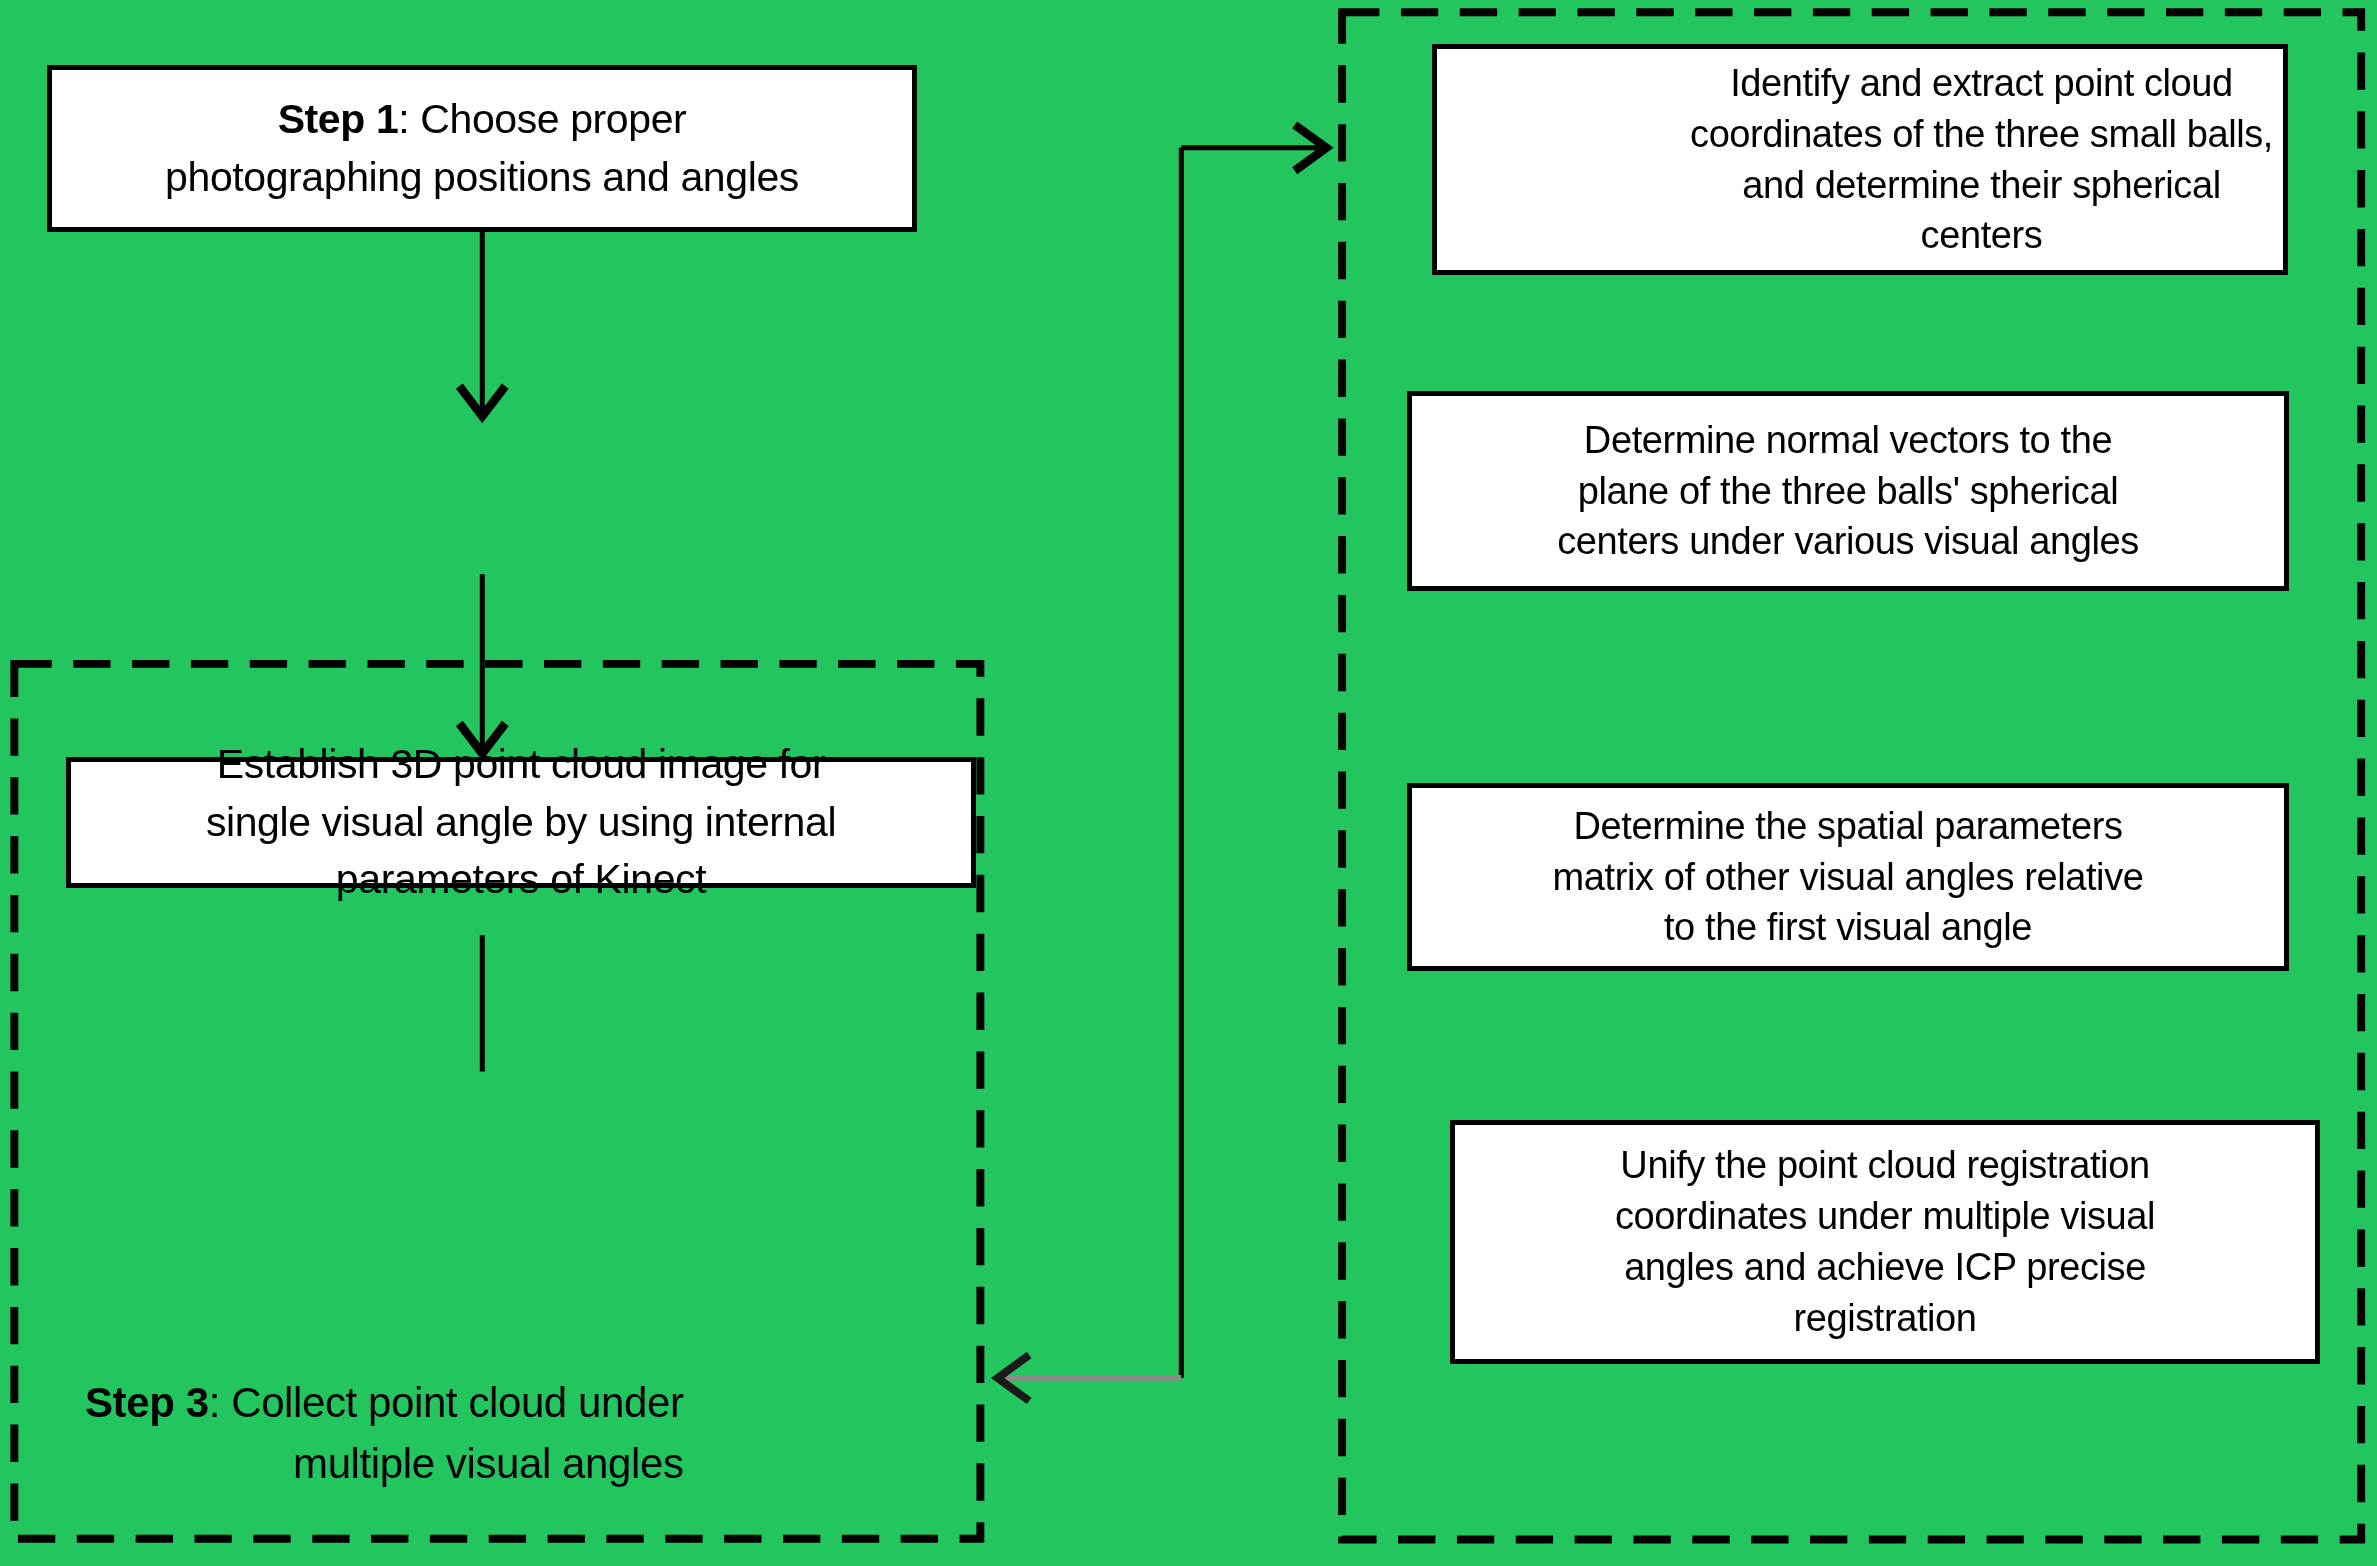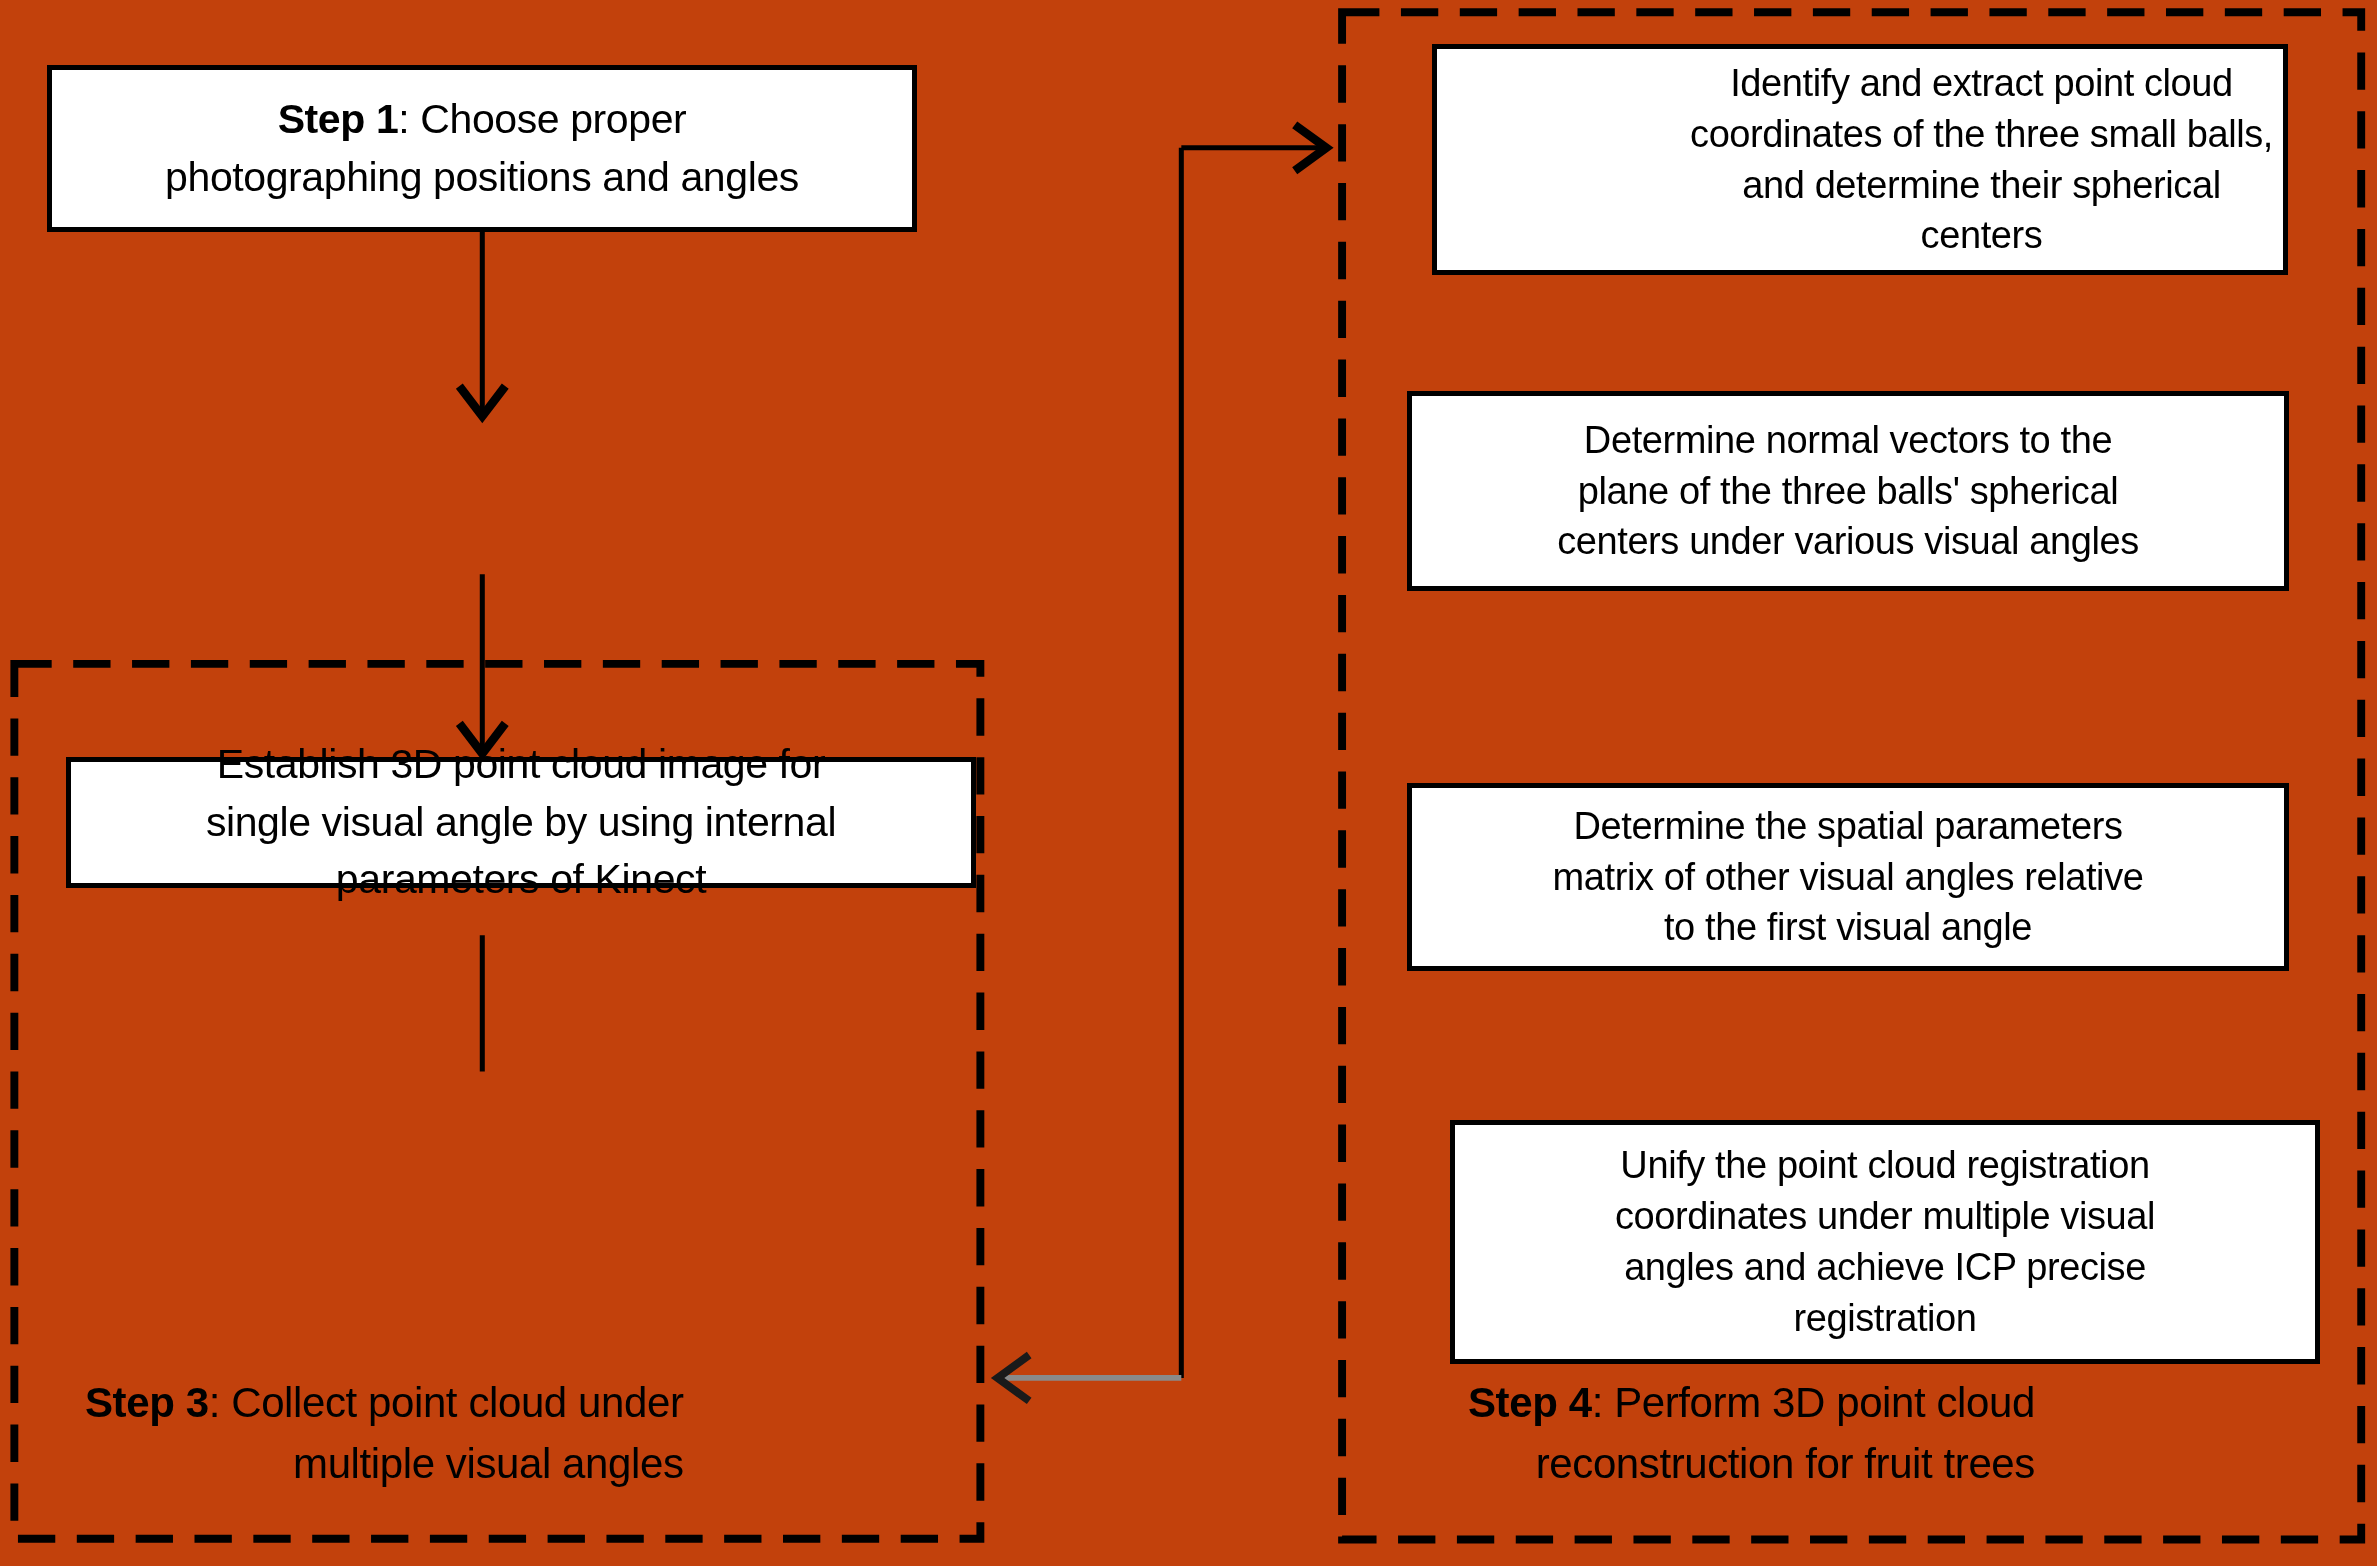--- a/index.html
+++ b/index.html
@@ -1,17 +1,17 @@
 <!DOCTYPE html>
 <html style="font-size:11.5px"><head>
 <meta charset="utf-8">
 <style>
   html,body{margin:0;padding:0;background:#ffffff;}
   body{width:2377px;height:1566px;overflow:hidden;}
-  .canvas{position:relative;width:2377px;height:1566px;background:#c2410c;
+  .canvas{position:relative;width:2377px;height:1566px;background:#22c55e;
           font-family:"Liberation Sans",sans-serif;color:#000;}
   svg.wires{position:absolute;left:0;top:0;z-index:1;}
   .box{position:absolute;z-index:2;box-sizing:border-box;background:#ffffff;
        border:5px solid #000000;display:flex;align-items:center;justify-content:center;
        text-align:center;white-space:pre-line;letter-spacing:-0.4px;padding:2.9px 10px;}
   .box-l{font-size:41px;line-height:1.40;}
   .box-r{font-size:38px;line-height:1.34;}
   .step-label{position:absolute;z-index:2;white-space:pre-line;letter-spacing:-0.4px;
               font-size:42px;line-height:1.45;text-align:right;}
   .step-label b,.box b{font-weight:bold;}
@@ -85,17 +85,15 @@
 to the first visual angle</div>
   </div>
 
   <div class="box box-r" style="left:1450px;top:1120px;width:870px;height:244px;">
     <div>Unify the point cloud registration
 coordinates under multiple visual
 angles and achieve ICP precise
 registration</div>
   </div>
 
-  <div class="step-label" style="left:1468px;top:1373px;"><b>Step 4</b><span>: Perform 3D point cloud
-reconstruction for fruit trees</span></div>
 
 </div>
 
 
 </body></html>

